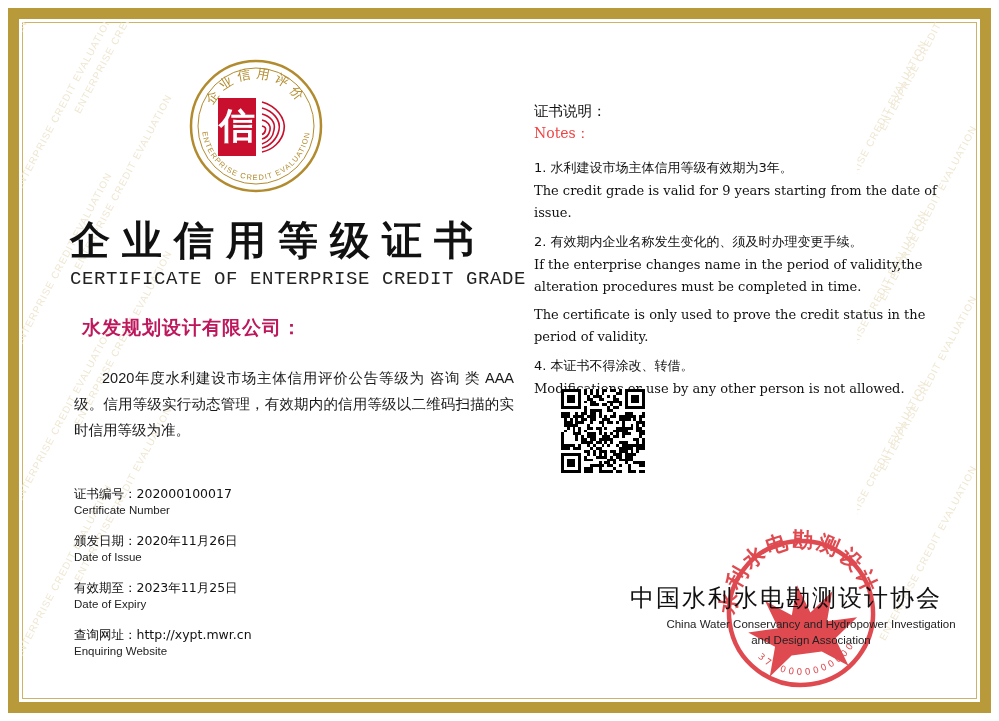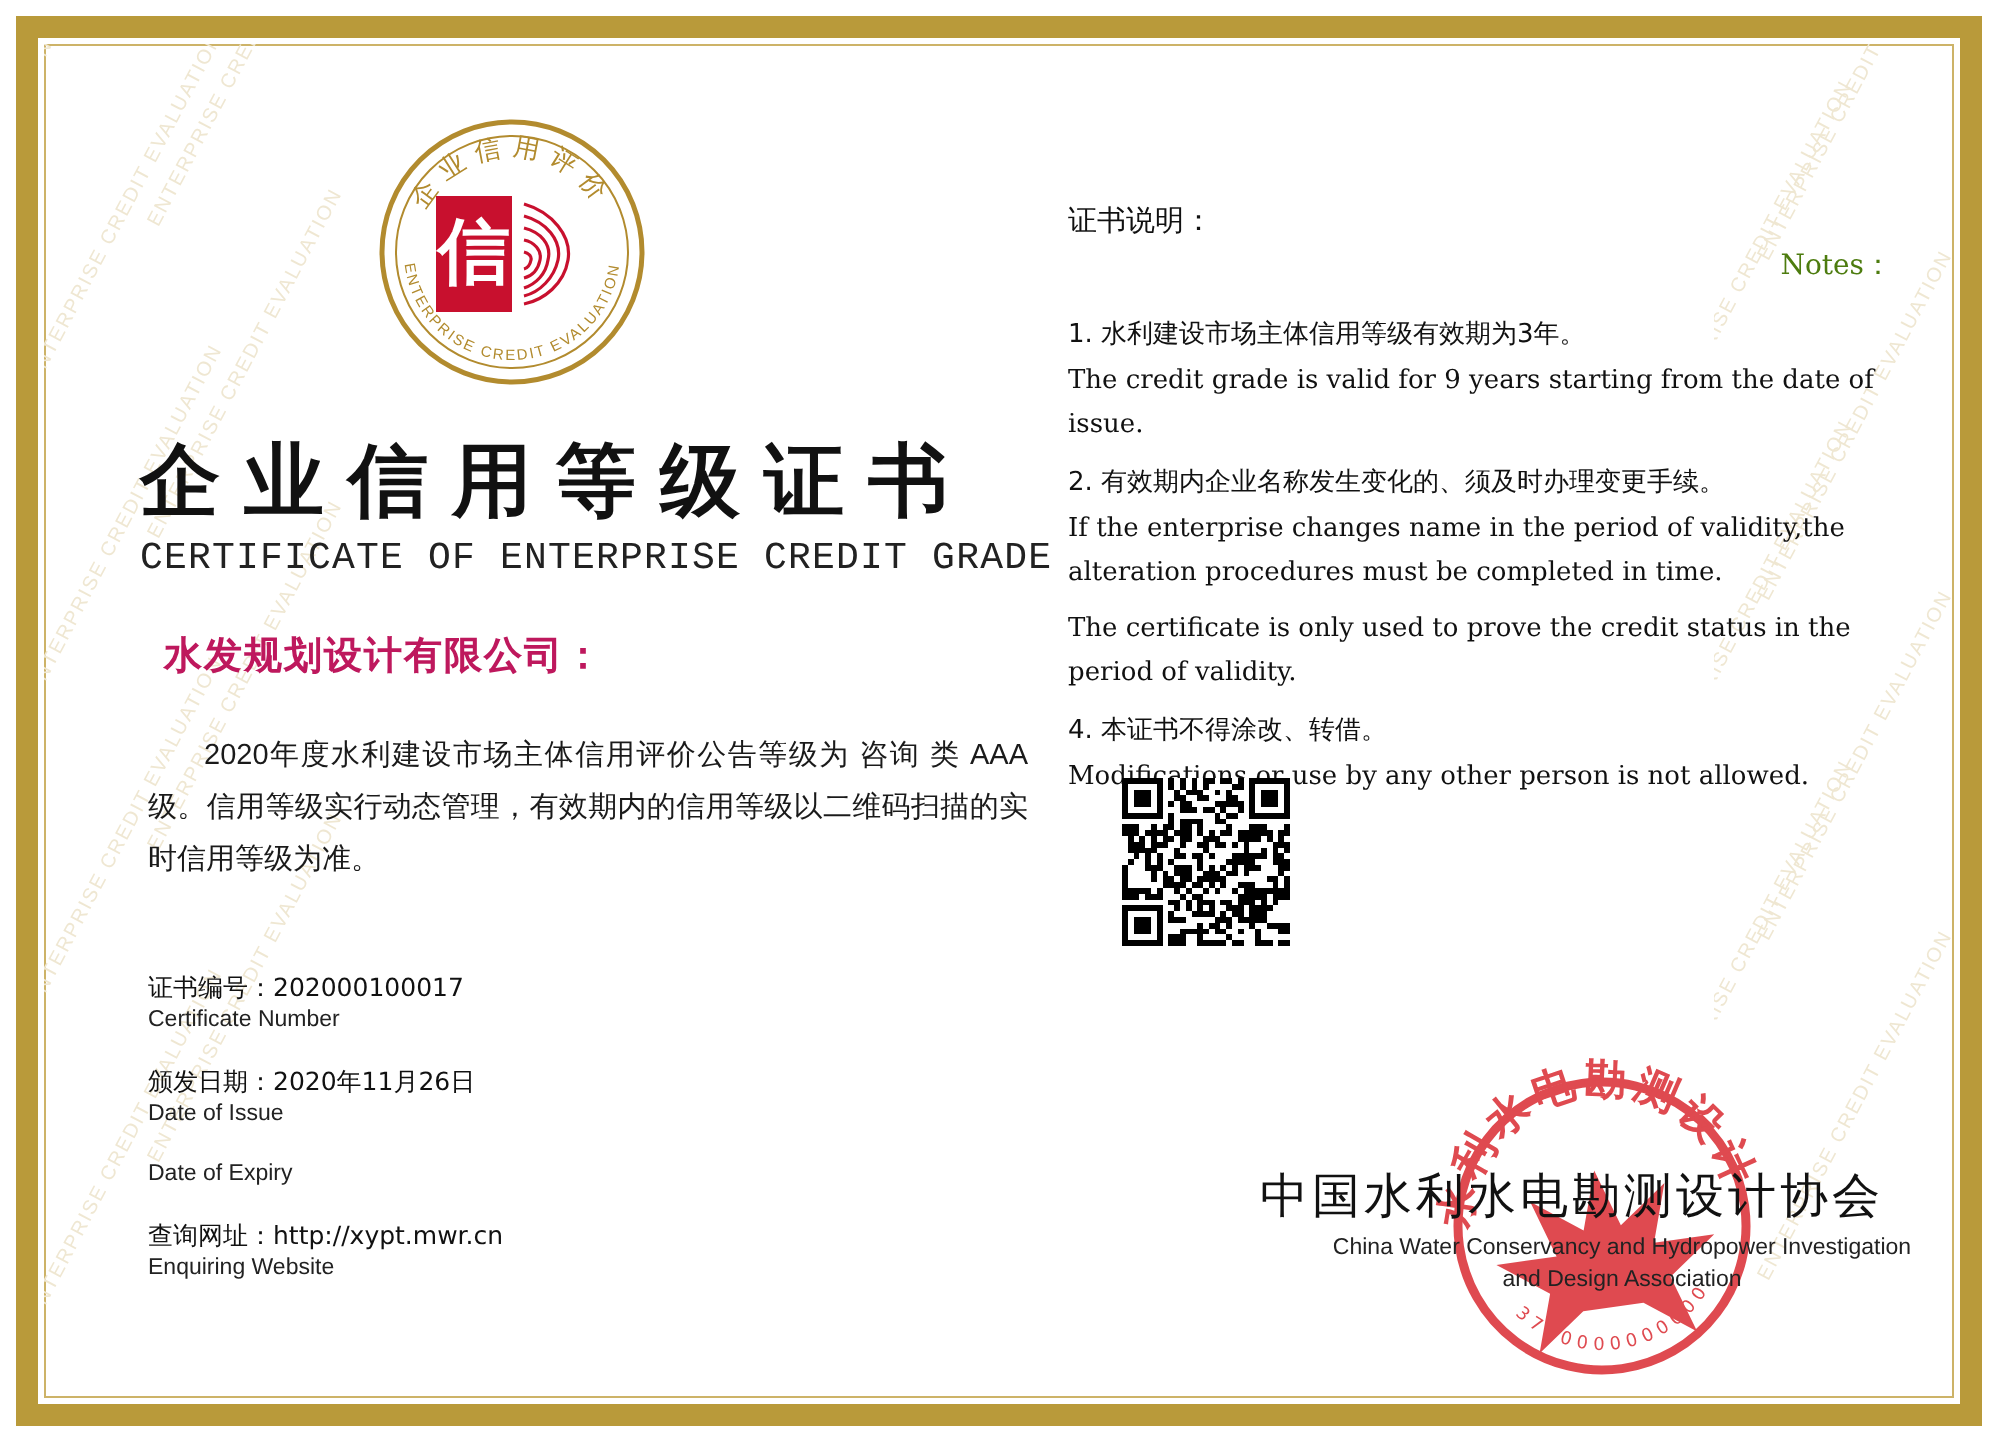--- a/index.html
+++ b/index.html
@@ -169,25 +169,24 @@
     width: 412px;
   }
   .notes-head-cn {
     font-size: 14.5px;
     color: #111111;
     font-family: "DejaVu Sans", sans-serif;
     line-height: 22px;
   }
   .notes-head-en {
     font-size: 14px;
-    color: #4d7c0f;
+    color: #ef4444;
     font-family: "DejaVu Serif", serif;
     line-height: 22px;
     margin-bottom: 12px;
-    text-align: right;
   }
   .note-cn {
     font-size: 13px;
     color: #111111;
     font-family: "DejaVu Sans", sans-serif;
     line-height: 24px;
   }
   .note-en {
     font-size: 13px;
     color: #111111;
@@ -320,20 +319,21 @@
   <div class="meta">
     <div class="meta-row">
       <div class="meta-cn">证书编号：202000100017</div>
       <div class="meta-en">Certificate Number</div>
     </div>
     <div class="meta-row">
       <div class="meta-cn">颁发日期：2020年11月26日</div>
       <div class="meta-en">Date of Issue</div>
     </div>
     <div class="meta-row">
+      <div class="meta-cn">有效期至：2023年11月25日</div>
       <div class="meta-en">Date of Expiry</div>
     </div>
     <div class="meta-row">
       <div class="meta-cn">查询网址：http://xypt.mwr.cn</div>
       <div class="meta-en">Enquiring Website</div>
     </div>
   </div>
 
   <div class="notes">
     <div class="notes-head-cn">证书说明：</div>

